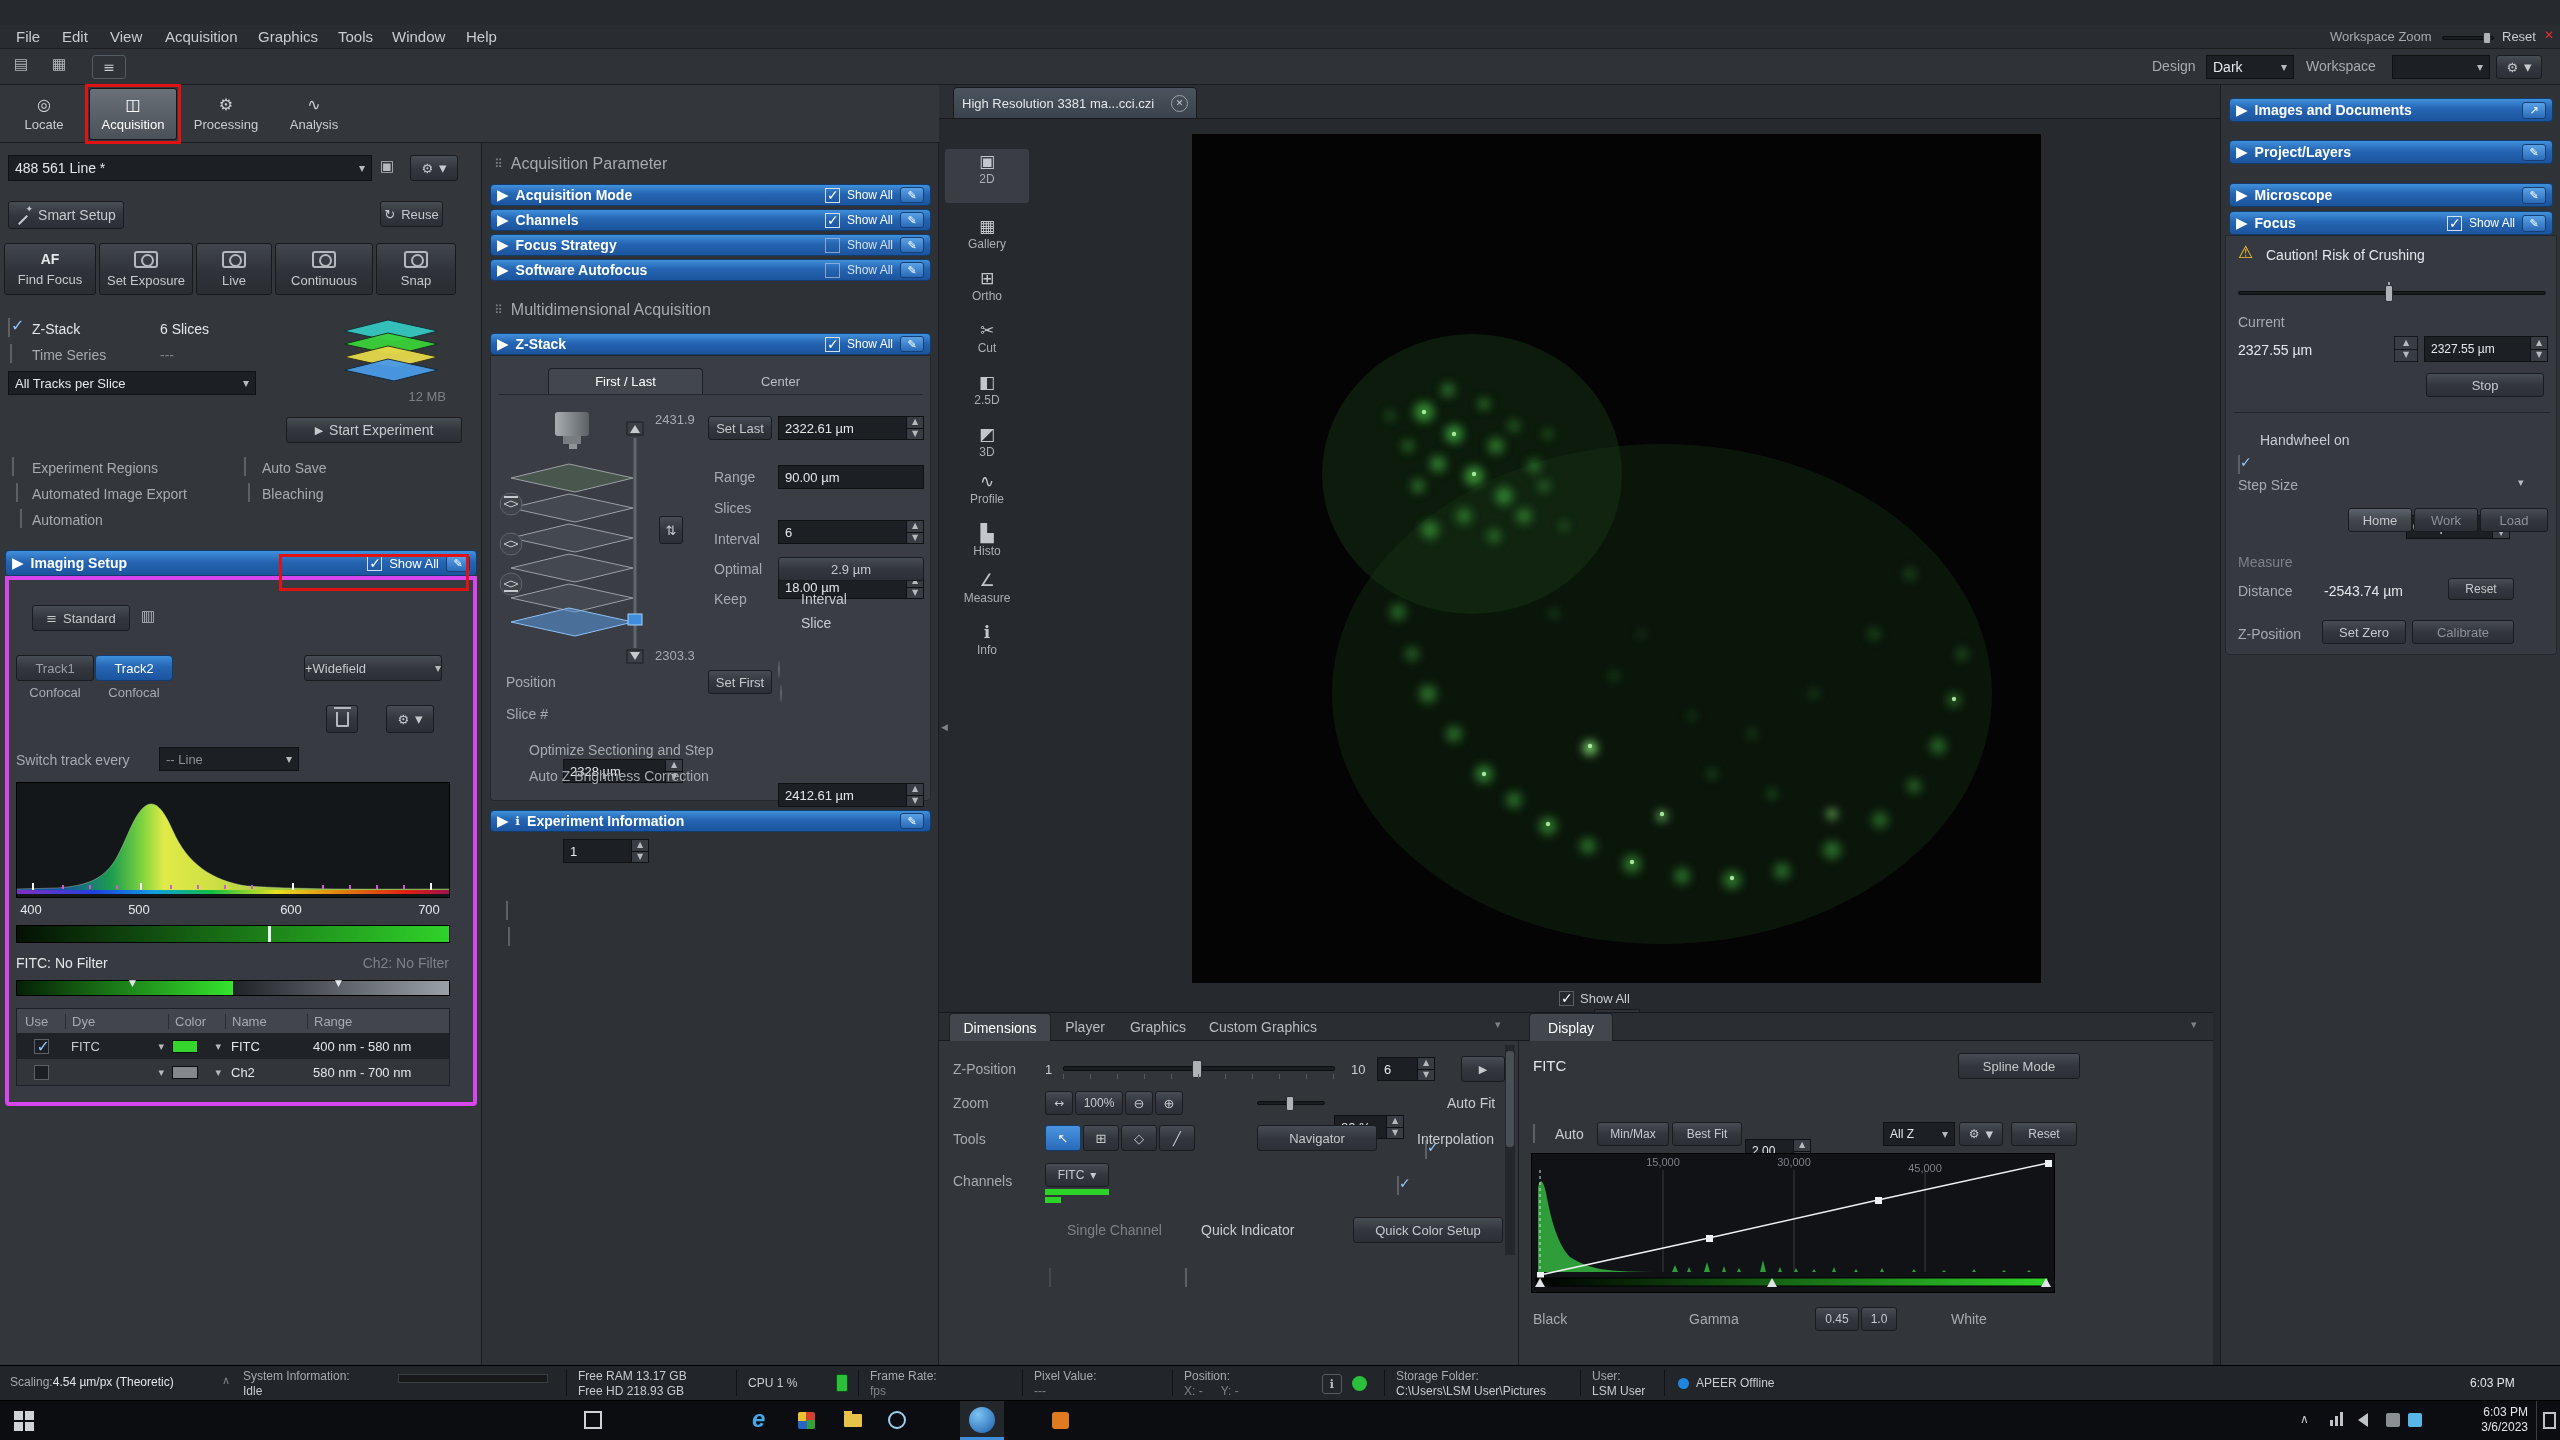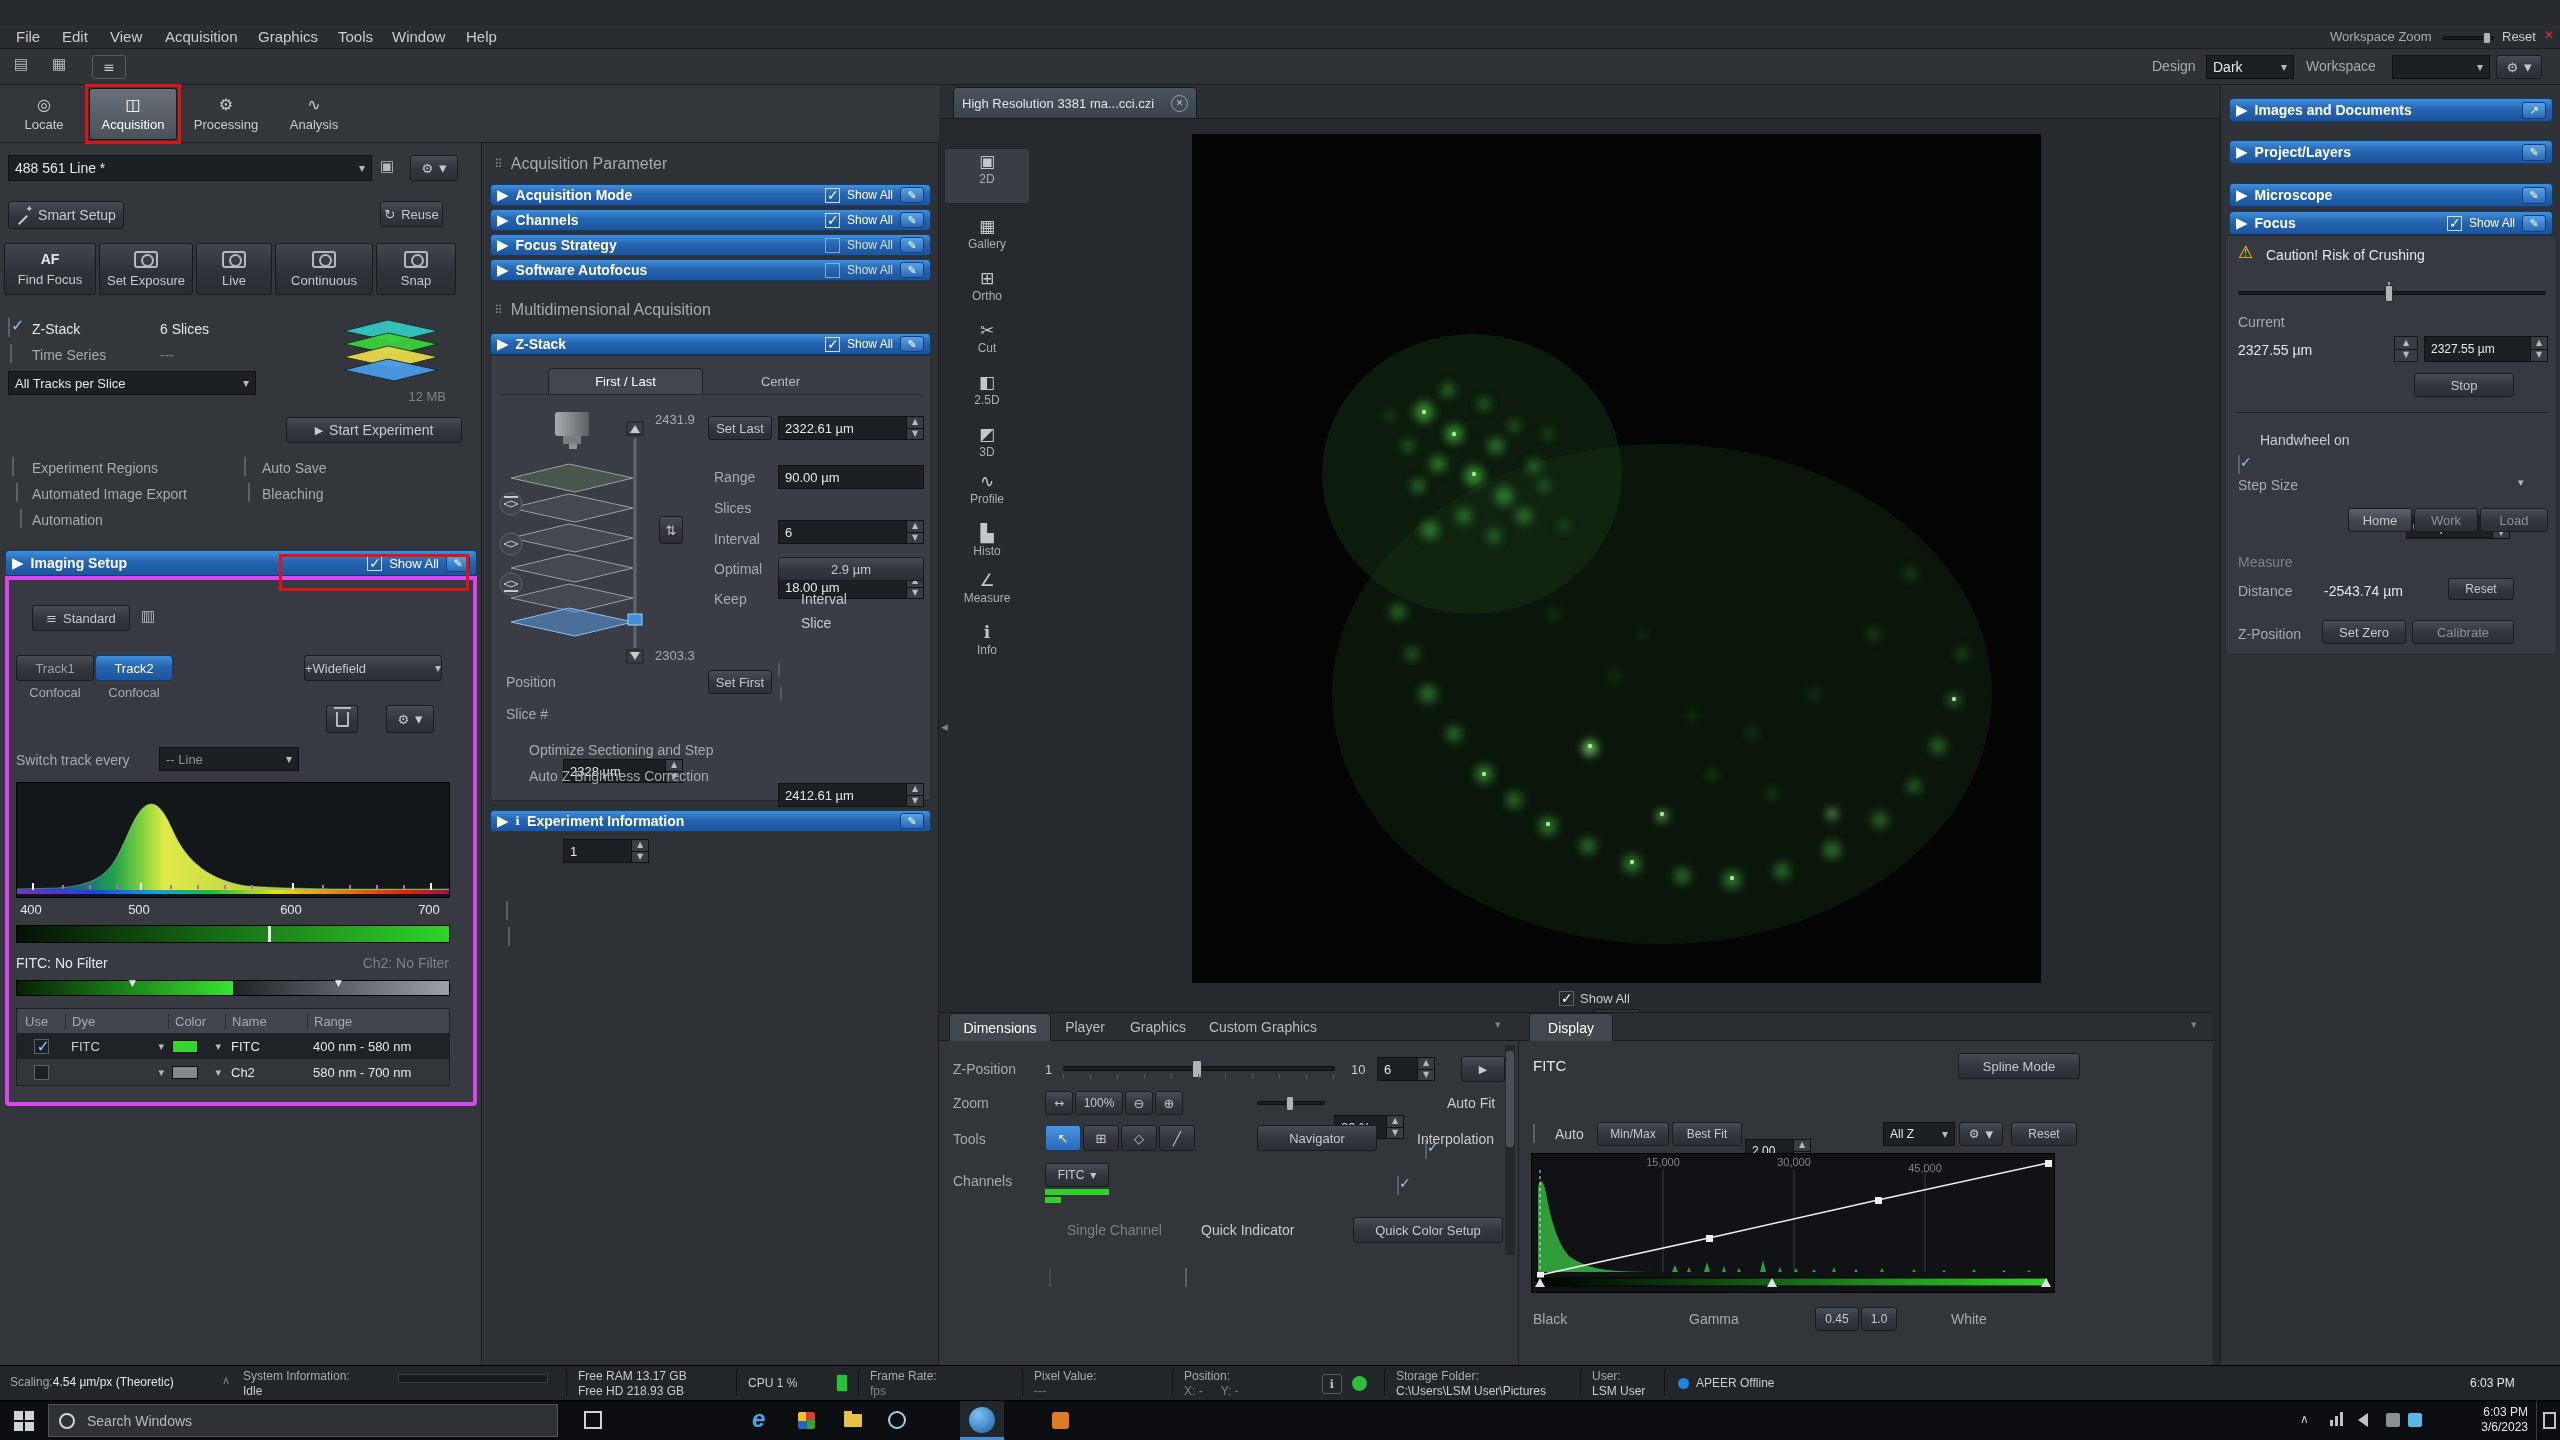--- a/index.html
+++ b/index.html
@@ -937,21 +937,21 @@
       <span class="ti ic-up" style="flex:1;display:flex;align-items:center;justify-content:center;background:#383d43;font-size:8px;color:#b6babd"></span>
       <span class="ti ic-dn" style="flex:1;display:flex;align-items:center;justify-content:center;background:#383d43;font-size:8px;color:#b6babd;border-top:1px solid #15171a"></span>
     </div>
     <div class="a field spin f12" style="left:198px;top:100px;width:124px;height:26px">
           <span>2327.55 µm</span>
           <span class="ar">
             <span class="ti ic-up"></span>
             <span class="ti ic-dn"></span>
           </span>
         </div>
-    <div class="a btn f13" style="left:188px;top:137px;width:100px;height:24px">
+    <div class="a btn f13" style="left:200px;top:137px;width:118px;height:24px">
           <span>Stop</span>
         </div>
 
     <div class="a" style="left:8px;top:176px;width:316px;height:1px;background:#22252a"></div>
     <span class="a chk sm on" style="left:12px;top:194px"></span>
     <span class="a f14" style="left:34px;top:196px">Handwheel on</span>
 
     <span class="a f14 lbl" style="left:12px;top:241px">Step Size</span>
     <div class="a field spin f12" style="left:180px;top:236px;width:104px;height:24px">
           <span>0.10 µm</span>
@@ -1046,24 +1046,20 @@
 
 <div class="a" style="left:0;top:1401px;width:2560px;height:39px;background:#0c0d10">
   <div class="a flex" style="left:0;top:0;width:48px;height:39px;justify-content:center">
         <span class="winlogo">
           <span></span>
           <span></span>
           <span></span>
           <span></span>
         </span>
       </div>
-  <div class="a flex" style="left:48px;top:3px;width:510px;height:33px;background:#2e3136;border:1px solid #50545a;gap:12px;padding:0 10px">
-    <span style="width:16px;height:16px;border:2px solid #cfd3d7;border-radius:50%"></span>
-    <span class="f14" style="color:#b6babe">Search Windows</span>
-  </div>
   <div class="a" style="left:584px;top:10px;width:18px;height:18px;border:2px solid #cfd3d7"></div>
   <span class="a" style="left:752px;top:4px;font-size:24px;font-weight:bold;color:#44a8e8;font-style:italic">e</span>
   <div class="a" style="left:798px;top:11px;width:17px;height:17px;background:conic-gradient(#d34030 0 25%,#35a03a 0 50%,#2565c6 0 75%,#f0c030 0);border-radius:2px"></div>
   <div class="a folder" style="left:844px;top:13px"></div>
   <div class="a" style="left:888px;top:10px;width:18px;height:18px;border:2px solid #9fd0f0;border-radius:50%"></div>
   <div class="a" style="left:960px;top:0;width:44px;height:39px;background:#23262b">
     <div class="a" style="left:9px;top:6px;width:26px;height:26px;border-radius:50%;background:radial-gradient(circle at 35% 30%,#7cc4f4,#1b5ea8)"></div>
     <div class="a" style="left:0;bottom:0;width:44px;height:3px;background:#3f8edc"></div>
   </div>
   <div class="a" style="left:1052px;top:11px;width:17px;height:17px;background:#e07a20;border-radius:3px"></div>

